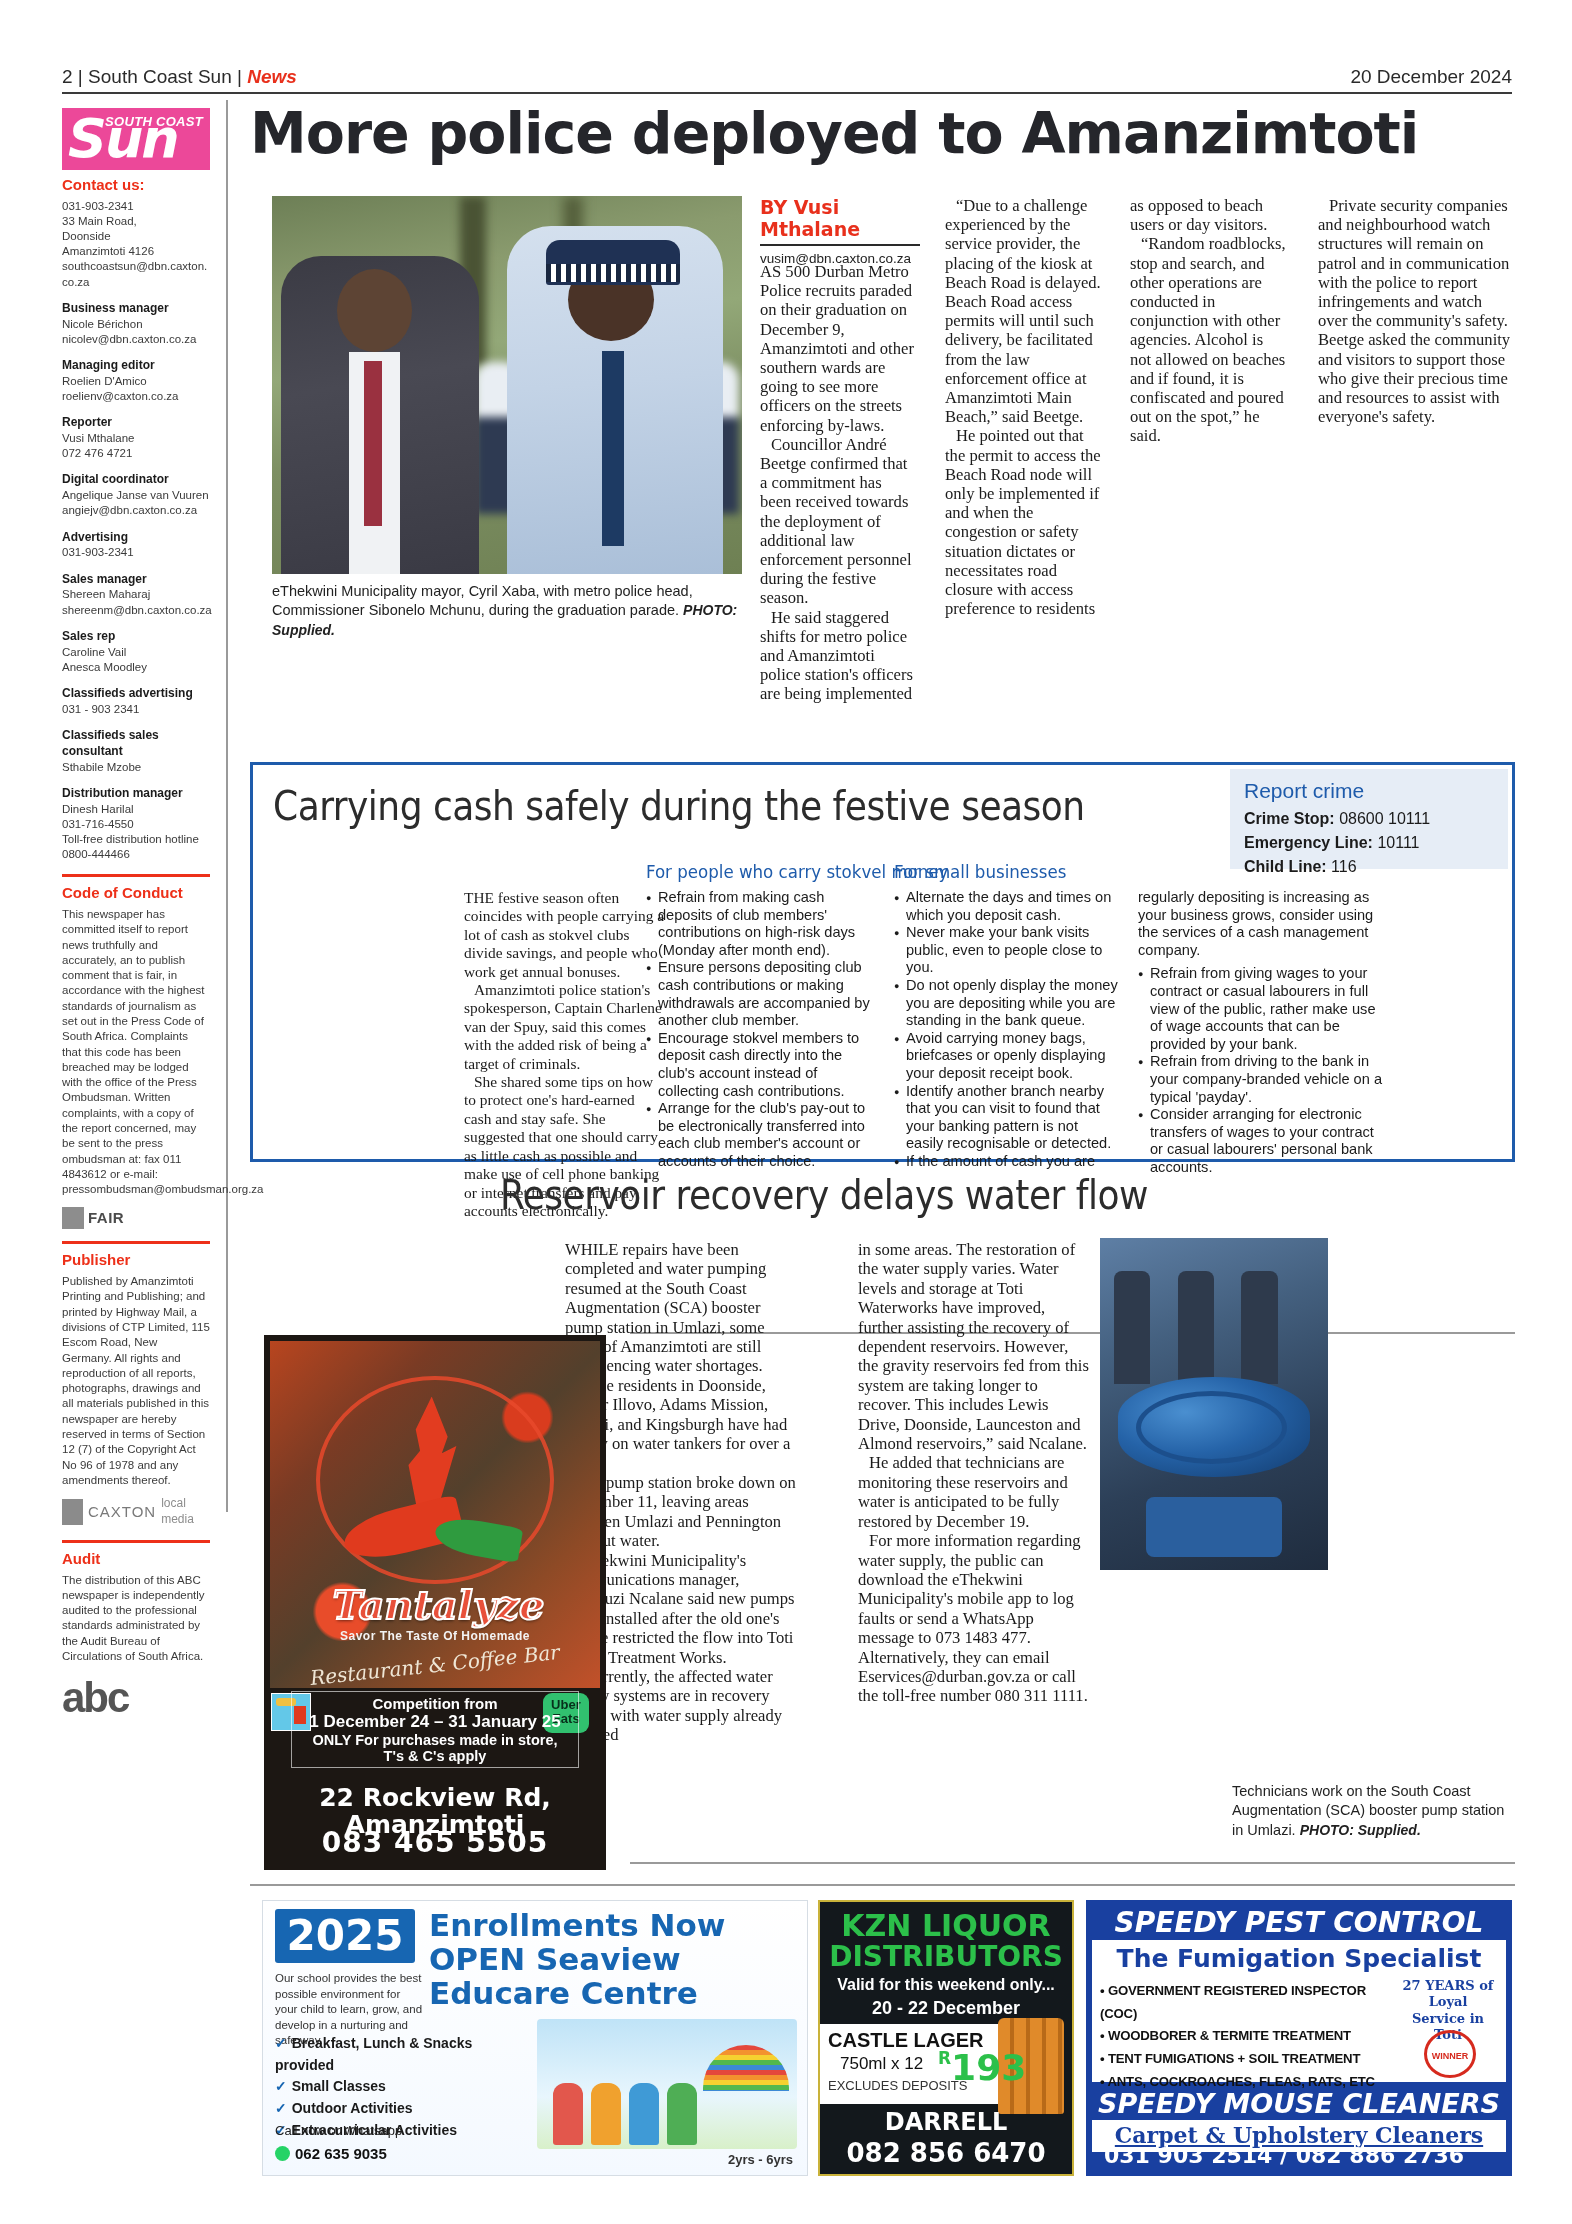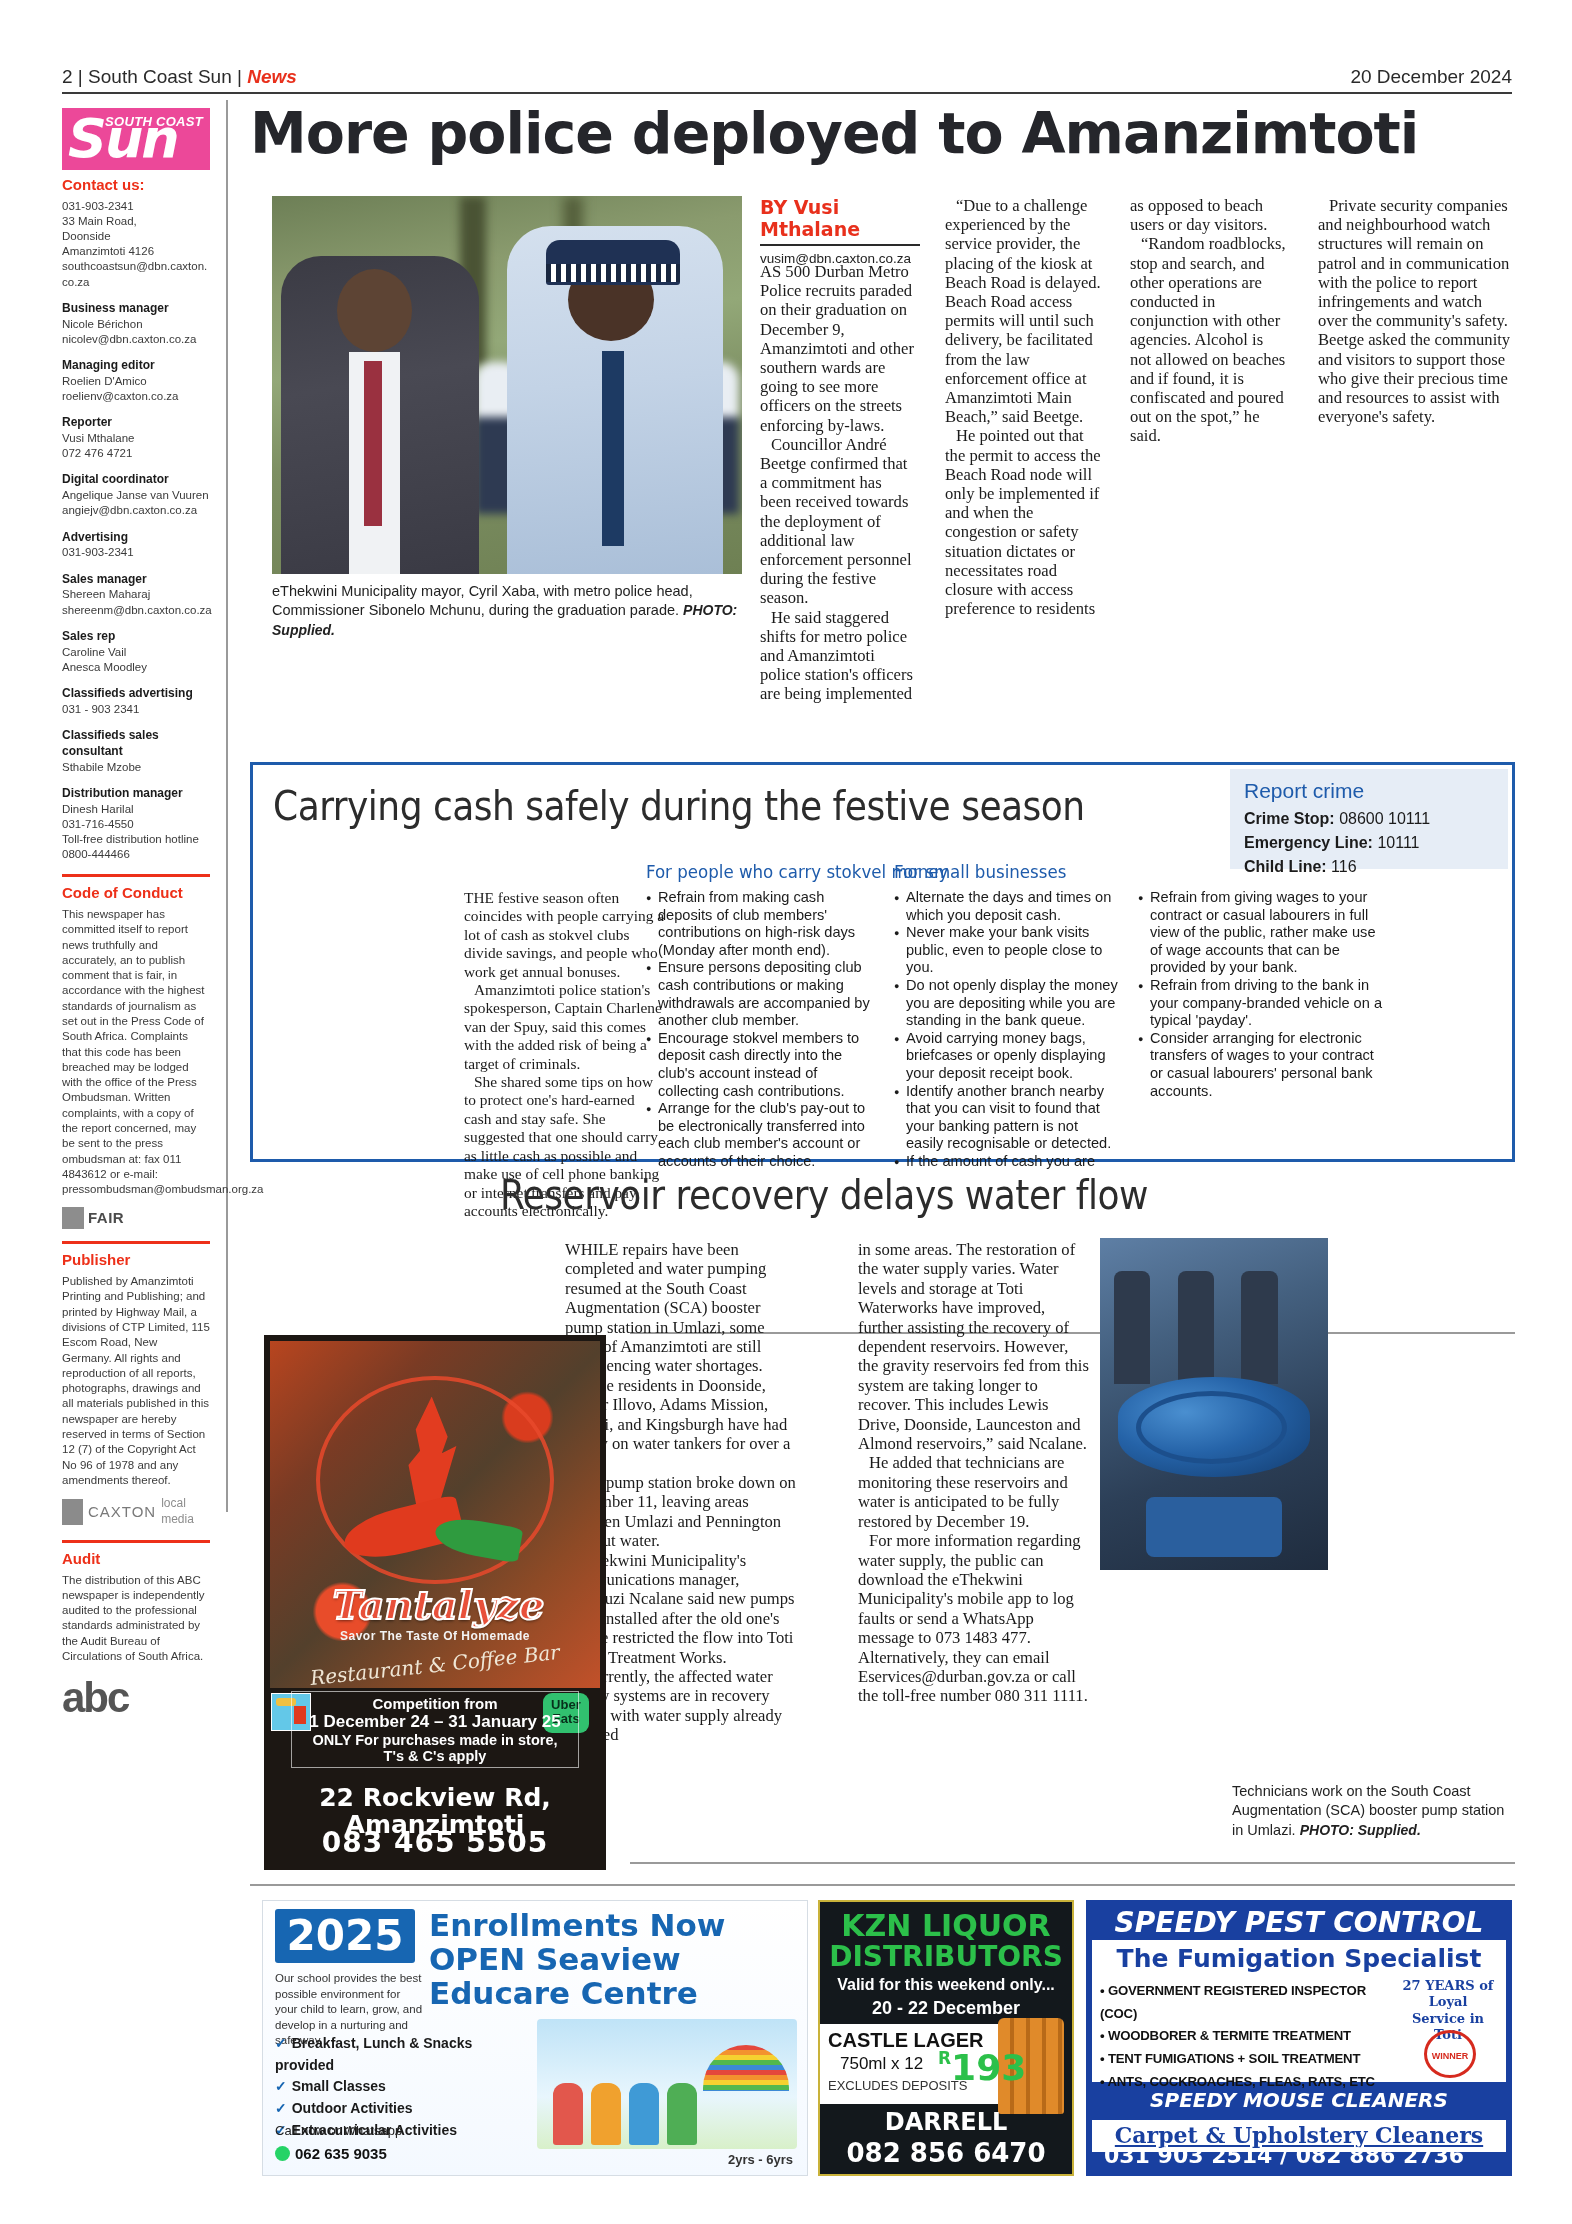--- a/index.html
+++ b/index.html
@@ -310,21 +310,21 @@
   .ad-pest {
     position:absolute; left: 1086px; top: 1900px; width: 426px; height: 276px;
     background:#1940a0; border: 2px solid #1940a0; overflow:hidden;
   }
   .pest-h1 { position:absolute; left:0; top: 4px; width:100%; text-align:center; color:#fff; font-weight:bold; font-style:italic; font-size: 28px; font-family:"DejaVu Sans",sans-serif;}
   .pest-white1 { position:absolute; left: 4px; top: 38px; right: 4px; height: 142px; background:#fff; }
   .pest-h2 { position:absolute; left:0; top: 42px; width:100%; text-align:center; color:#1940a0; font-weight:bold; font-size: 25px; font-family:"DejaVu Sans",sans-serif;}
   .pest-list { position:absolute; left: 12px; top: 78px; width: 300px; font-size: 13.2px; font-weight:bold; color:#111; line-height: 1.72; letter-spacing:-0.2px;}
   .pest-years { position:absolute; right: 14px; top: 76px; width: 96px; text-align:center; color:#1940a0; font-weight:bold; font-size: 13px; line-height: 1.25; font-family:"DejaVu Serif",serif;}
   .pest-badge { position:absolute; right: 34px; top: 128px; width: 52px; height: 48px; border: 3px solid #d62a1e; border-radius:50%; color:#d62a1e; font-size: 9px; font-weight:bold; text-align:center; line-height: 46px;}
-  .pest-h3 { position:absolute; left:0; top: 186px; width:100%; text-align:center; color:#fff; font-weight:bold; font-style:italic; font-size: 20px; font-family:"DejaVu Sans",sans-serif;}
+  .pest-h3 { position:absolute; left:0; top: 186px; width:100%; text-align:center; color:#fff; font-weight:bold; font-style:italic; font-size: 27px; font-family:"DejaVu Sans",sans-serif;}
   .pest-white2 { position:absolute; left: 4px; top: 218px; right: 4px; height: 32px; background:#fff; }
   .pest-h4 { position:absolute; left:0; top: 220px; width:100%; text-align:center; color:#1940a0; font-weight:bold; font-size: 22px; font-family:"DejaVu Serif",serif; text-decoration: underline;}
   .pest-phone { position:absolute; left:16px; bottom: 6px; width:100%; text-align:left; color:#fff; font-weight:bold; font-size: 22px; font-family:"DejaVu Sans",sans-serif;}
 </style>
 </head>
 <body>
 
 <div class="page">
 
   <div class="topbar">
@@ -520,20 +520,21 @@
     <div class="cashcol" id="cc3">
       <p class="bullet">Alternate the days and times on which you deposit cash.</p>
       <p class="bullet">Never make your bank visits public, even to people close to you.</p>
       <p class="bullet">Do not openly display the money you are depositing while you are standing in the bank queue.</p>
       <p class="bullet">Avoid carrying money bags, briefcases or openly displaying your deposit receipt book.</p>
       <p class="bullet">Identify another branch nearby that you can visit to found that your banking pattern is not easily recognisable or detected.</p>
       <p class="bullet">If the amount of cash you are</p>
     </div>
 
     <div class="cashcol" id="cc4">
+      <p style="margin-bottom:6px">regularly depositing is increasing as your business grows, consider using the services of a cash management company.</p>
       <p class="bullet">Refrain from giving wages to your contract or casual labourers in full view of the public, rather make use of wage accounts that can be provided by your bank.</p>
       <p class="bullet">Refrain from driving to the bank in your company-branded vehicle on a typical 'payday'.</p>
       <p class="bullet">Consider arranging for electronic transfers of wages to your contract or casual labourers' personal bank accounts.</p>
     </div>
   </div>
 
   <div class="res-title">Reservoir recovery delays water flow</div>
   <div class="hrule" style="left:630px; top:1332px; width:885px;"></div>
   <div class="hrule" style="left:630px; top:1862px; width:885px;"></div>
   <div class="hrule" style="left:250px; top:1884px; width:1265px;"></div>

